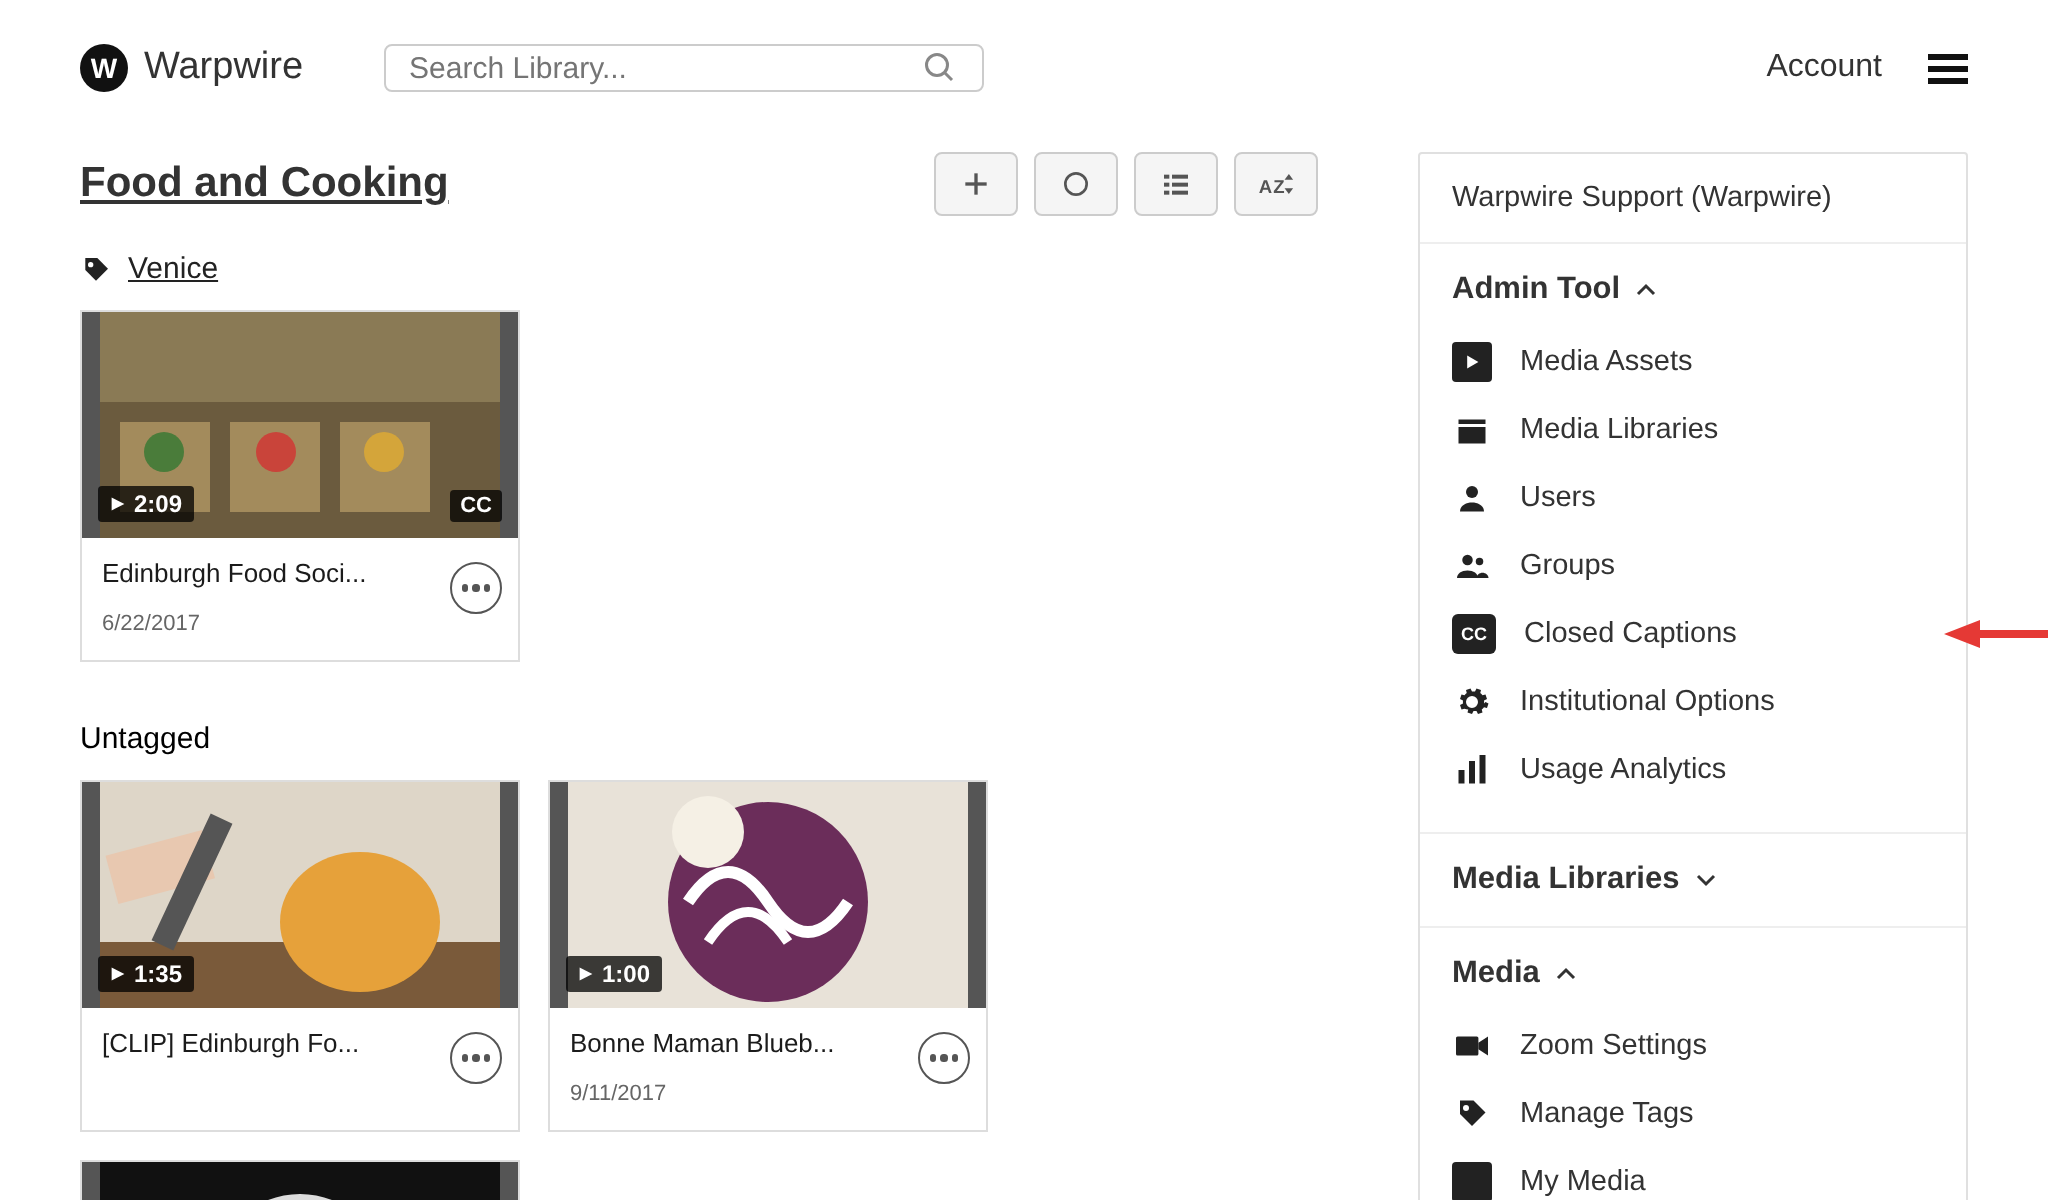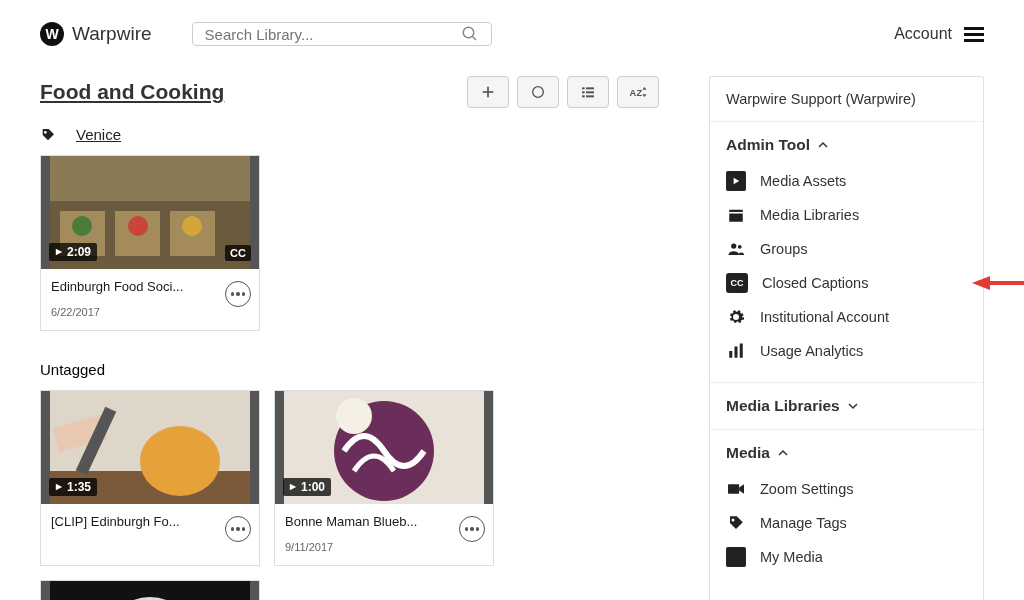--- a/index.html
+++ b/index.html
@@ -3,30 +3,30 @@
 <meta charset="utf-8">
 <style>
   * { box-sizing: border-box; margin: 0; padding: 0; }
   body { font-family: -apple-system, BlinkMacSystemFont, "Segoe UI", Helvetica, Arial, sans-serif; background: #fff; color: #333; width: 1024px; height: 600px; overflow: hidden; }
   .topbar { display: flex; align-items: center; padding: 22px 40px 0 40px; }
   .logo { display: flex; align-items: center; gap: 8px; font-size: 19px; font-weight: 500; }
   .logo-mark { width: 24px; height: 24px; border-radius: 50%; background: #111; color: #fff; display: flex; align-items: center; justify-content: center; font-weight: 700; font-size: 14px; }
   .search { margin-left: 40px; display: flex; align-items: center; border: 1px solid #ccc; border-radius: 4px; width: 300px; height: 24px; padding: 0 12px; }
   .search input { border: none; outline: none; font-size: 15px; flex: 1; background: transparent; }
   .search-icon { color: #888; }
-  .account { margin-left: auto; display: flex; align-items: center; gap: 12px; font-size: 16px; }
+  .account { margin-left: auto; display: flex; align-items: center; gap: 23px; font-size: 16px; }
   .hamburger { display: flex; flex-direction: column; gap: 3px; cursor: pointer; }
   .hamburger span { width: 20px; height: 3px; background: #111; }
   .content { display: flex; padding: 30px 40px 0 40px; gap: 50px; }
   .main { flex: 1; }
   .page-title { font-size: 21px; font-weight: 700; text-decoration: underline; }
   .title-row { display: flex; align-items: center; }
   .view-controls { margin-left: auto; display: flex; gap: 8px; }
   .vc-btn { width: 42px; height: 32px; border: 1px solid #ccc; border-radius: 4px; background: #f5f5f5; display: flex; align-items: center; justify-content: center; cursor: pointer; font-size: 16px; color: #555; }
-  .tag-row { display: flex; align-items: flex-end; gap: 20px; margin-top: 18px; font-size: 15px; }
+  .tag-row { display: flex; align-items: flex-end; gap: 8px; margin-top: 18px; font-size: 15px; }
   .tag-link { text-decoration: underline; color: #222; }
   .section-label { margin-top: 30px; font-size: 15px; color: #000000; }
   .card-grid { display: flex; gap: 14px; margin-top: 12px; flex-wrap: wrap; }
   .card { width: 220px; border: 1px solid #ddd; background: #fff; }
   .thumb { position: relative; width: 100%; height: 113px; background: #555; display: flex; align-items: center; justify-content: center; overflow: hidden; }
   .thumb svg.art { width: 100%; height: 100%; display: block; }
   .duration { position: absolute; left: 8px; bottom: 8px; background: rgba(0,0,0,.75); color: #fff; font-size: 12px; font-weight: 600; padding: 2px 6px; border-radius: 2px; display: flex; align-items: center; gap: 4px; }
   .cc-badge { position: absolute; right: 8px; bottom: 8px; background: rgba(0,0,0,.75); color: #fff; font-size: 11px; font-weight: 700; padding: 2px 5px; border-radius: 2px; }
   .card-body { padding: 10px 10px 12px 10px; position: relative; }
   .card-title { font-size: 13px; color: #1b1b1b; overflow: hidden; text-overflow: ellipsis; white-space: nowrap; max-width: 150px; }
@@ -245,20 +245,29 @@
             <div class="sb-icon">
               <svg width="18" height="18" viewBox="0 0 24 24" fill="#222">
                 <rect x="3" y="5" width="18" height="3"></rect>
                 <rect x="3" y="10" width="18" height="11"></rect>
               </svg>
             </div>
             <span class="lbl">Media Libraries</span>
           </div>
           <div class="sb-item">
             <div class="sb-icon">
+              <svg width="18" height="18" viewBox="0 0 24 24" fill="#222">
+                <circle cx="12" cy="8" r="4"></circle>
+                <path d="M4 21c0-4 4-6 8-6s8 2 8 6z"></path>
+              </svg>
+            </div>
+            <span class="lbl">Users</span>
+          </div>
+          <div class="sb-item">
+            <div class="sb-icon">
               <svg width="20" height="18" viewBox="0 0 24 24" fill="#222">
                 <circle cx="9" cy="8" r="3.5"></circle>
                 <circle cx="17" cy="9" r="2.5"></circle>
                 <path d="M2 20c0-3 3-5 7-5s7 2 7 5z"></path>
                 <path d="M15 20c0-2 2-3.5 4-3.5s4 1.5 4 3.5z"></path>
               </svg>
             </div>
             <span class="lbl">Groups</span>
           </div>
           <div class="sb-item">
@@ -270,21 +279,21 @@
                 <polygon points="0,10 18,3 18,17" fill="#e53935"></polygon>
               </svg>
             </div>
           </div>
           <div class="sb-item">
             <div class="sb-icon">
               <svg width="18" height="18" viewBox="0 0 24 24" fill="#222">
                 <path d="M12 8a4 4 0 100 8 4 4 0 000-8zm9 4l2 1-1 3-2-.5a8 8 0 01-1.5 1.5l.5 2-3 1-1-2a8 8 0 01-2 0l-1 2-3-1 .5-2A8 8 0 017 16.5L5 17l-1-3 2-1a8 8 0 010-2l-2-1 1-3 2 .5A8 8 0 018.5 6L8 4l3-1 1 2a8 8 0 012 0l1-2 3 1-.5 2A8 8 0 0119 7.5l2-.5 1 3-2 1a8 8 0 010 2z"></path>
               </svg>
             </div>
-            <span class="lbl">Institutional Account</span>
+            <span class="lbl">Institutional Options</span>
           </div>
           <div class="sb-item">
             <div class="sb-icon">
               <svg width="18" height="18" viewBox="0 0 24 24" fill="#222">
                 <rect x="3" y="12" width="4" height="9"></rect>
                 <rect x="10" y="6" width="4" height="15"></rect>
                 <rect x="17" y="2" width="4" height="19"></rect>
               </svg>
             </div>
             <span class="lbl">Usage Analytics</span>

